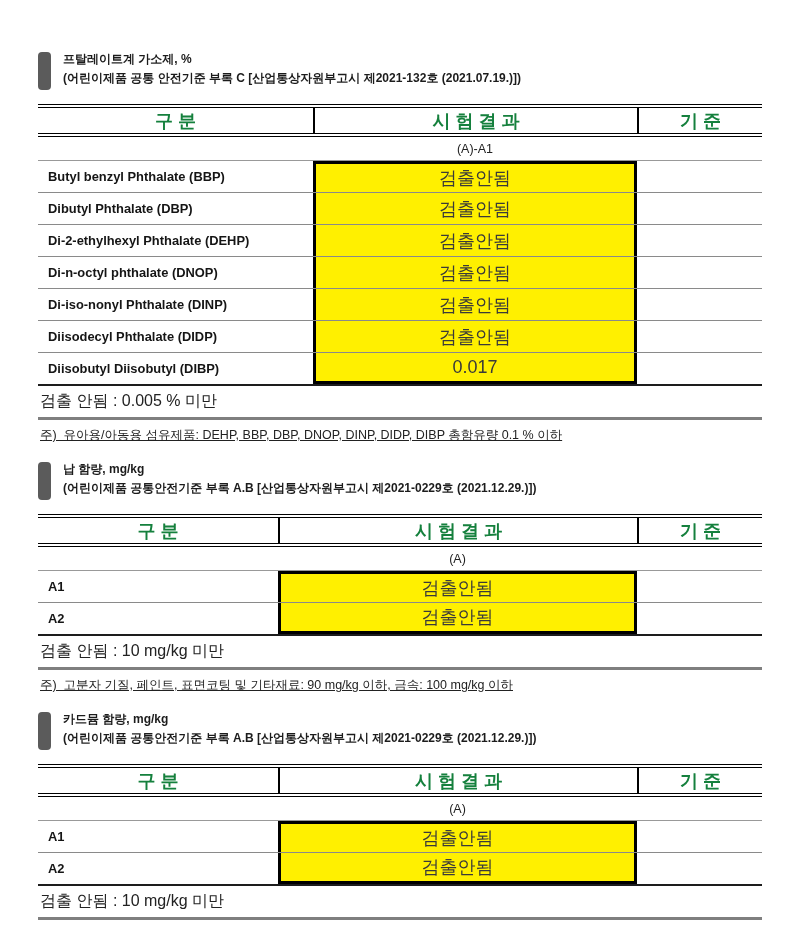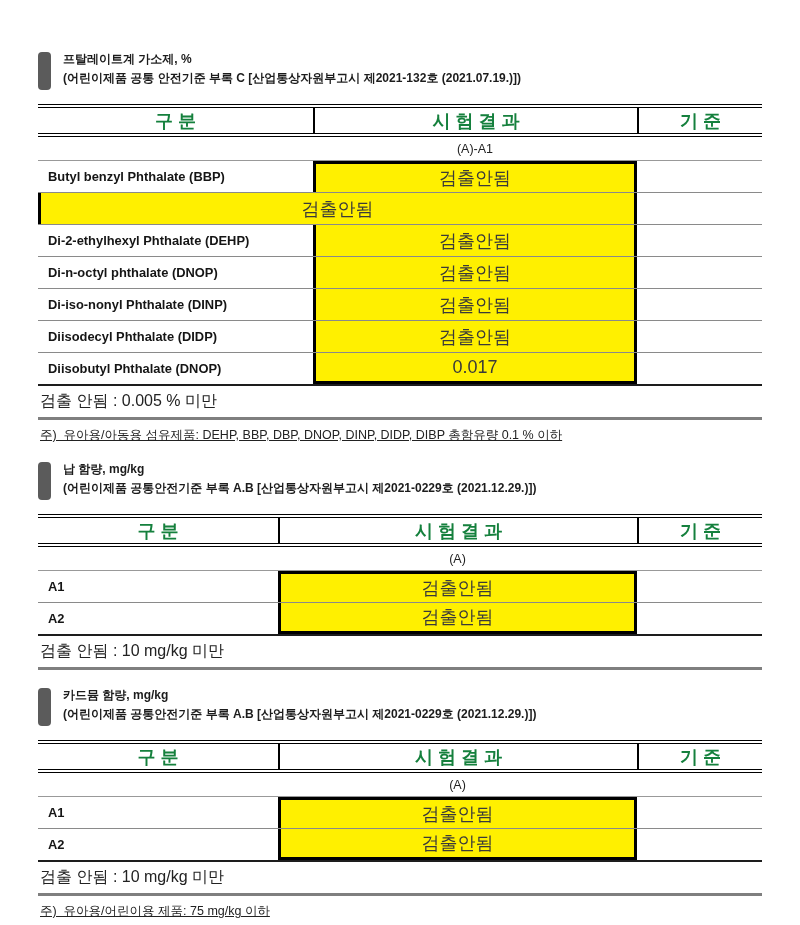--- a/index.html
+++ b/index.html
@@ -82,20 +82,21 @@
         <div class="cell col2">(A)-A1</div>
         <div class="cell col3"></div>
       </div>
       <div class="rows">
           <div class="trow">
     <div class="cell col1">Butyl benzyl Phthalate (BBP)</div>
     <div class="cell col2">검출안됨</div>
     <div class="cell col3"></div>
   </div>
           <div class="trow">
+    <div class="cell col1">Dibutyl Phthalate (DBP)</div>
     <div class="cell col2">검출안됨</div>
     <div class="cell col3"></div>
   </div>
           <div class="trow">
     <div class="cell col1">Di-2-ethylhexyl Phthalate (DEHP)</div>
     <div class="cell col2">검출안됨</div>
     <div class="cell col3"></div>
   </div>
           <div class="trow">
     <div class="cell col1">Di-n-octyl phthalate (DNOP)</div>
@@ -106,21 +107,21 @@
     <div class="cell col1">Di-iso-nonyl Phthalate (DINP)</div>
     <div class="cell col2">검출안됨</div>
     <div class="cell col3"></div>
   </div>
           <div class="trow">
     <div class="cell col1">Diisodecyl Phthalate (DIDP)</div>
     <div class="cell col2">검출안됨</div>
     <div class="cell col3"></div>
   </div>
           <div class="trow">
-    <div class="cell col1">Diisobutyl Phthalate (DNOP)</div>
+    <div class="cell col1">Diisobutyl Diisobutyl (DIBP)</div>
     <div class="cell col2">0.017</div>
     <div class="cell col3"></div>
   </div>
         </div>
       <div class="limit-row">
         <span>검출 안됨 : 0.005 % 미만</span>
       </div>
     </div>
     <div class="note">주)  유아용/아동용 섬유제품: DEHP, BBP, DBP, DNOP, DINP, DIDP, DIBP 총함유량 0.1 % 이하</div>
   </section>
@@ -152,20 +153,21 @@
           <div class="trow">
     <div class="cell col1">A2</div>
     <div class="cell col2">검출안됨</div>
     <div class="cell col3"></div>
   </div>
         </div>
       <div class="limit-row">
         <span>검출 안됨 : 10 mg/kg 미만</span>
       </div>
     </div>
+    <div class="note">주)  고분자 기질, 페인트, 표면코팅 및 기타재료: 90 mg/kg 이하, 금속: 100 mg/kg 이하</div>
   </section>
     <section class="section section-2">
     <div class="section-header">
       <span class="bullet"></span>
       <div class="section-titles">
         <div class="section-title">카드뮴 함량, mg/kg</div>
         <div class="section-subtitle">(어린이제품 공통안전기준 부록 A.B [산업통상자원부고시 제2021-0229호 (2021.12.29.)])</div>
       </div>
     </div>
     <div class="rtable">

